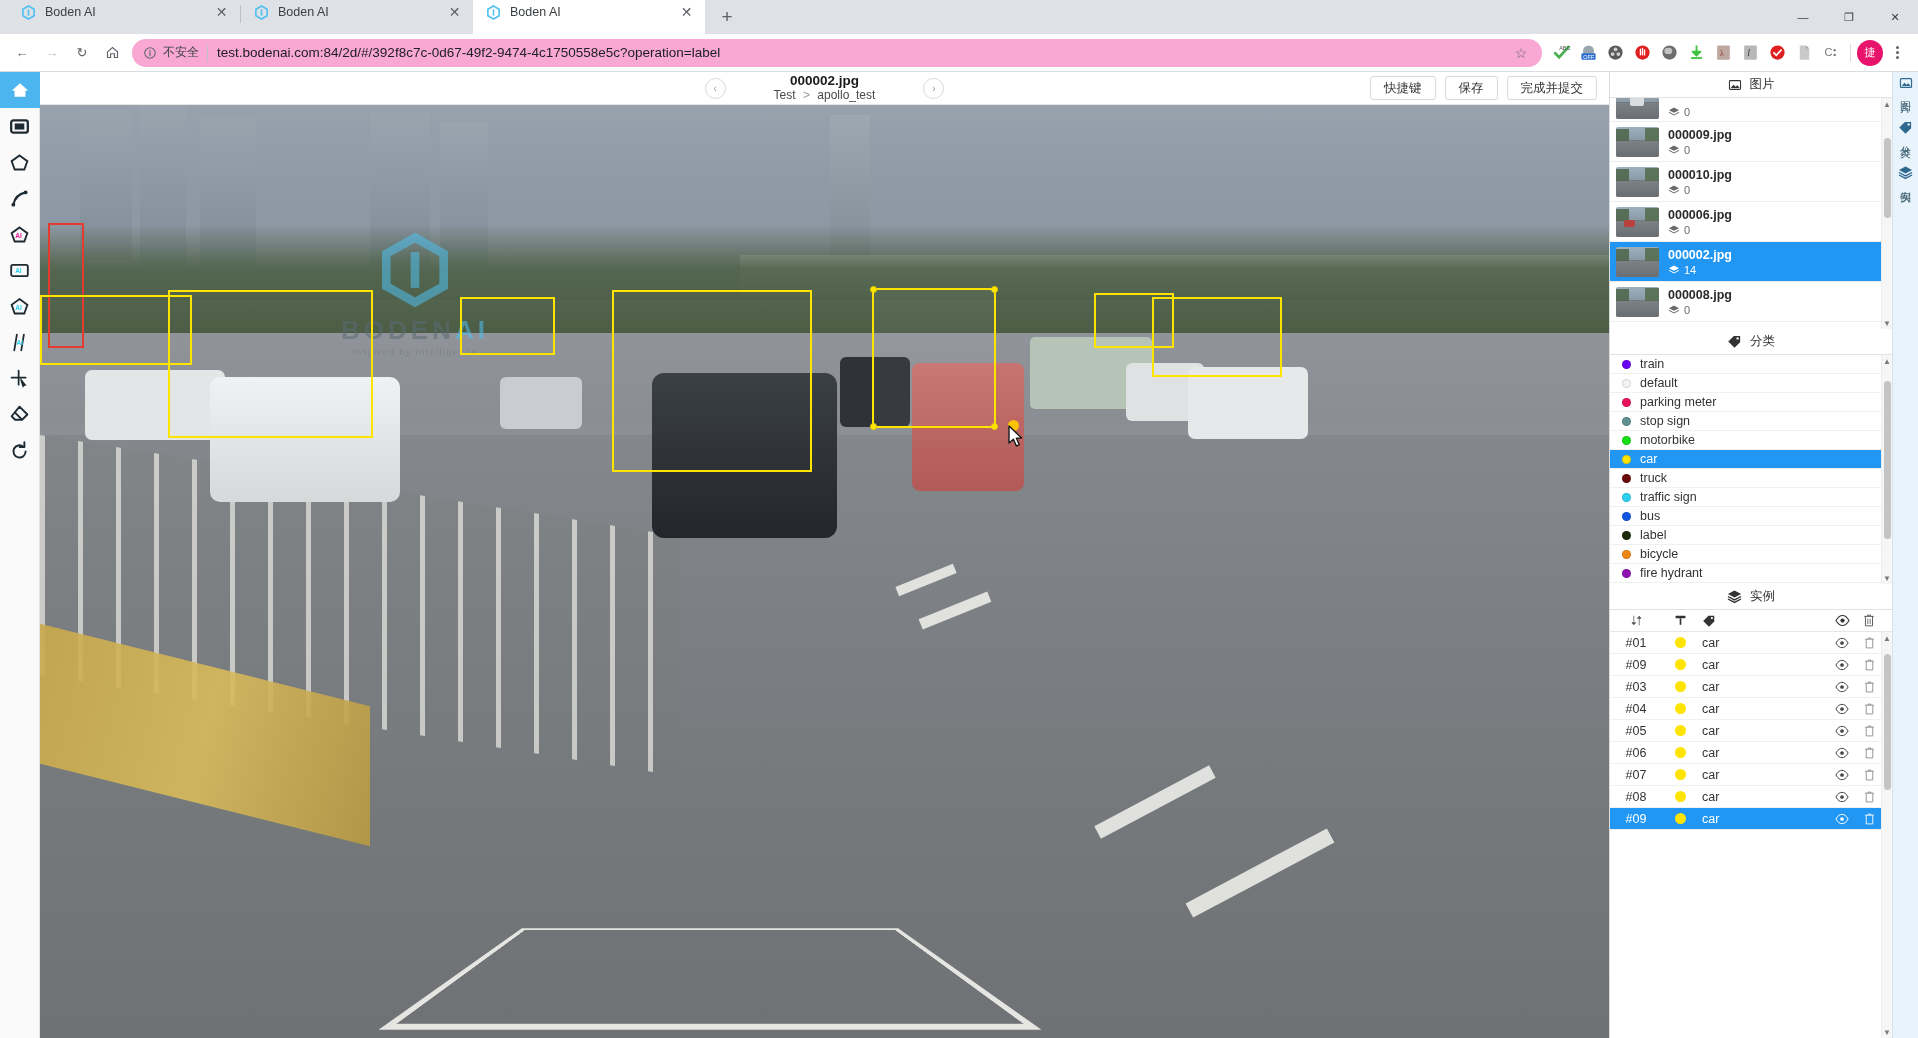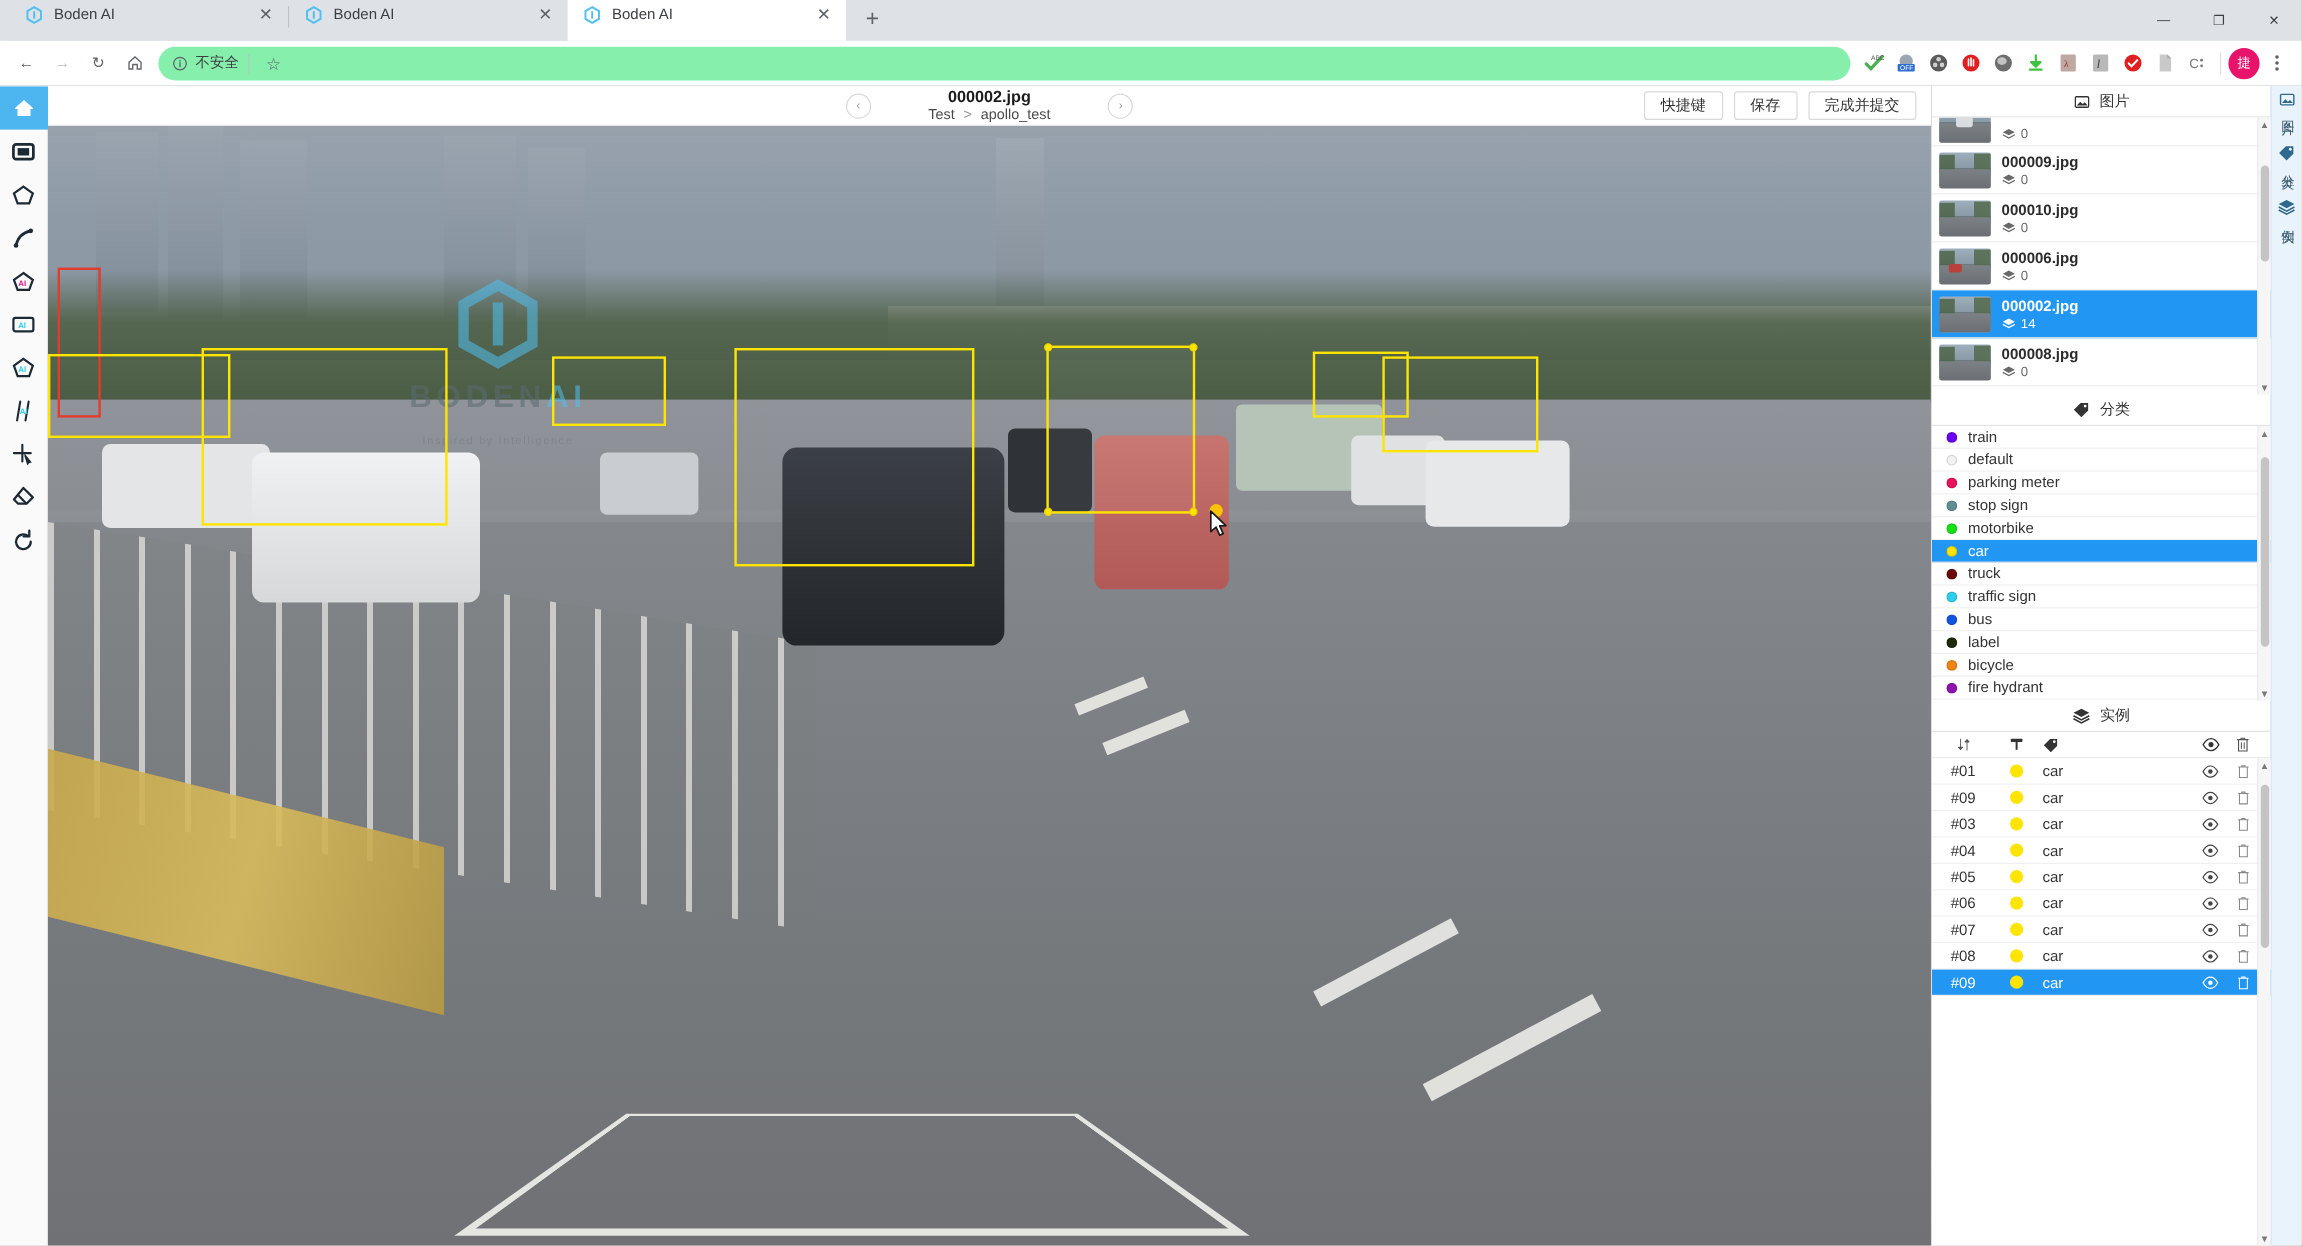--- a/index.html
+++ b/index.html
@@ -83,21 +83,21 @@
   .nav-btn {
     width: 28px; height: 28px;
     display: flex; align-items: center; justify-content: center;
     color: #5f6368; border-radius: 50%; margin-right: 2px;
     flex: none;
   }
   .nav-btn.disabled { color: #bdc1c6; }
   .omnibox {
     flex: 1;
     height: 28px;
-    background: #86efac;
+    background: #f9a8d4;
     border-radius: 14px;
     display: flex;
     align-items: center;
     padding: 0 10px 0 10px;
     margin: 0 6px 0 4px;
     min-width: 0;
   }
   .omni-info {
     width: 16px; height: 16px; flex: none;
     display: flex; align-items: center; justify-content: center;
@@ -296,21 +296,21 @@
     opacity: .55;
     pointer-events: none;
   }
   .wm-logo { margin: 0 auto 6px; display: block; }
   .wm-text {
     font-size: 26px; letter-spacing: 4px; font-weight: 600;
     color: #5a6a72;
   }
   .wm-text .ai { color: #4fc0f0; }
   .wm-sub {
-    font-size: 9px; letter-spacing: 1.4px; color: #6d7b83; margin-top: 16px;
+    font-size: 9px; letter-spacing: 1.4px; color: #6d7b83; margin-top: 1px;
   }
 
   
   .bbox {
     position: absolute;
     border: 2px solid #ffe400;
     box-sizing: border-box;
   }
   .bbox.red-box { border-color: #e33b2e; border-width: 2px; }
   .bbox.selected { border-color: #ffe400; background: rgba(255,255,255,0.04); }
@@ -545,20 +545,21 @@
 
     <div class="omnibox">
       <span class="omni-info">
         <svg width="14" height="14" viewBox="0 0 24 24">
             <circle cx="12" cy="12" r="9" fill="none" stroke="#5f6368" stroke-width="1.8"></circle>
             <path d="M12 10.5v6M12 7.4v.9" stroke="#5f6368" stroke-width="1.9" stroke-linecap="round"></path>
           </svg>
       </span>
       <span class="omni-insecure">不安全</span>
       <span class="omni-divider"></span>
+      <span class="omni-url">test.bodenai.com:84/2d/#/392f8c7c-0d67-49f2-9474-4c1750558e5c?operation=label</span>
       <span class="omni-star">☆</span>
     </div>
 
     <div class="ext-tray">
       <div class="ext-icon">
         <svg width="19" height="19" viewBox="0 0 24 24">
             <path d="M4 13l5 5L21 5" fill="none" stroke="#4caf50" stroke-width="3.4" stroke-linecap="round"></path>
             <text x="9" y="9" font-size="7" fill="#555">ABC</text>
           </svg>
       </div>

